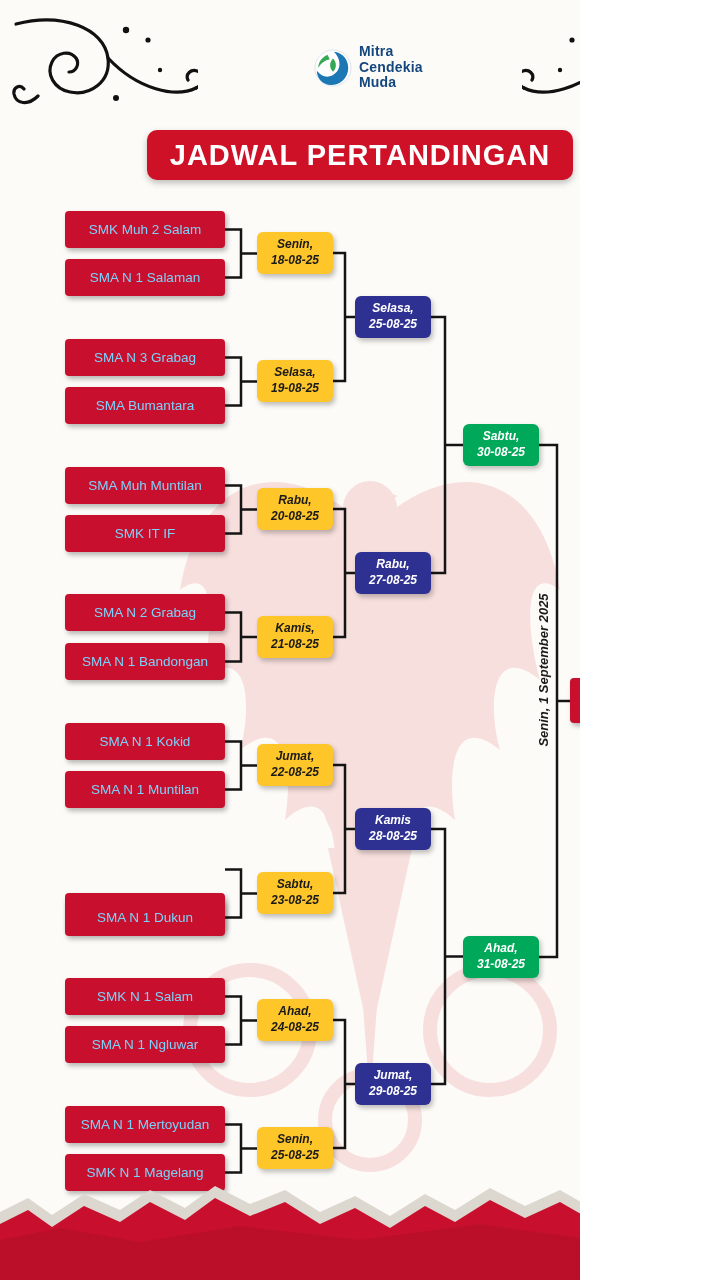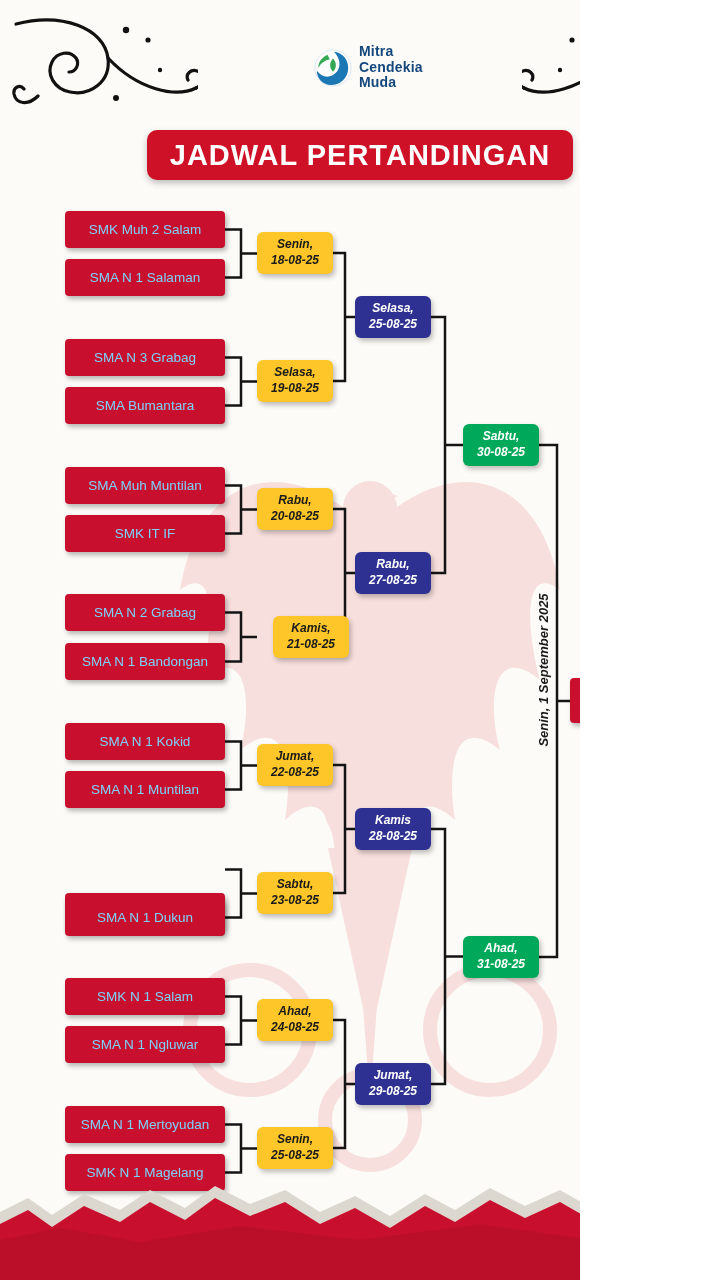--- a/index.html
+++ b/index.html
@@ -160,21 +160,21 @@
     <span>18-08-25</span>
   </div>
   <div class="date yellow" style="left:257px;top:360px">
     <span>Selasa,</span>
     <span>19-08-25</span>
   </div>
   <div class="date yellow" style="left:257px;top:488px">
     <span>Rabu,</span>
     <span>20-08-25</span>
   </div>
-  <div class="date yellow" style="left:273px;top:616px">
+  <div class="date yellow" style="left:257px;top:616px">
     <span>Kamis,</span>
     <span>21-08-25</span>
   </div>
   <div class="date yellow" style="left:257px;top:744px">
     <span>Jumat,</span>
     <span>22-08-25</span>
   </div>
   <div class="date yellow" style="left:257px;top:872px">
     <span>Sabtu,</span>
     <span>23-08-25</span>

